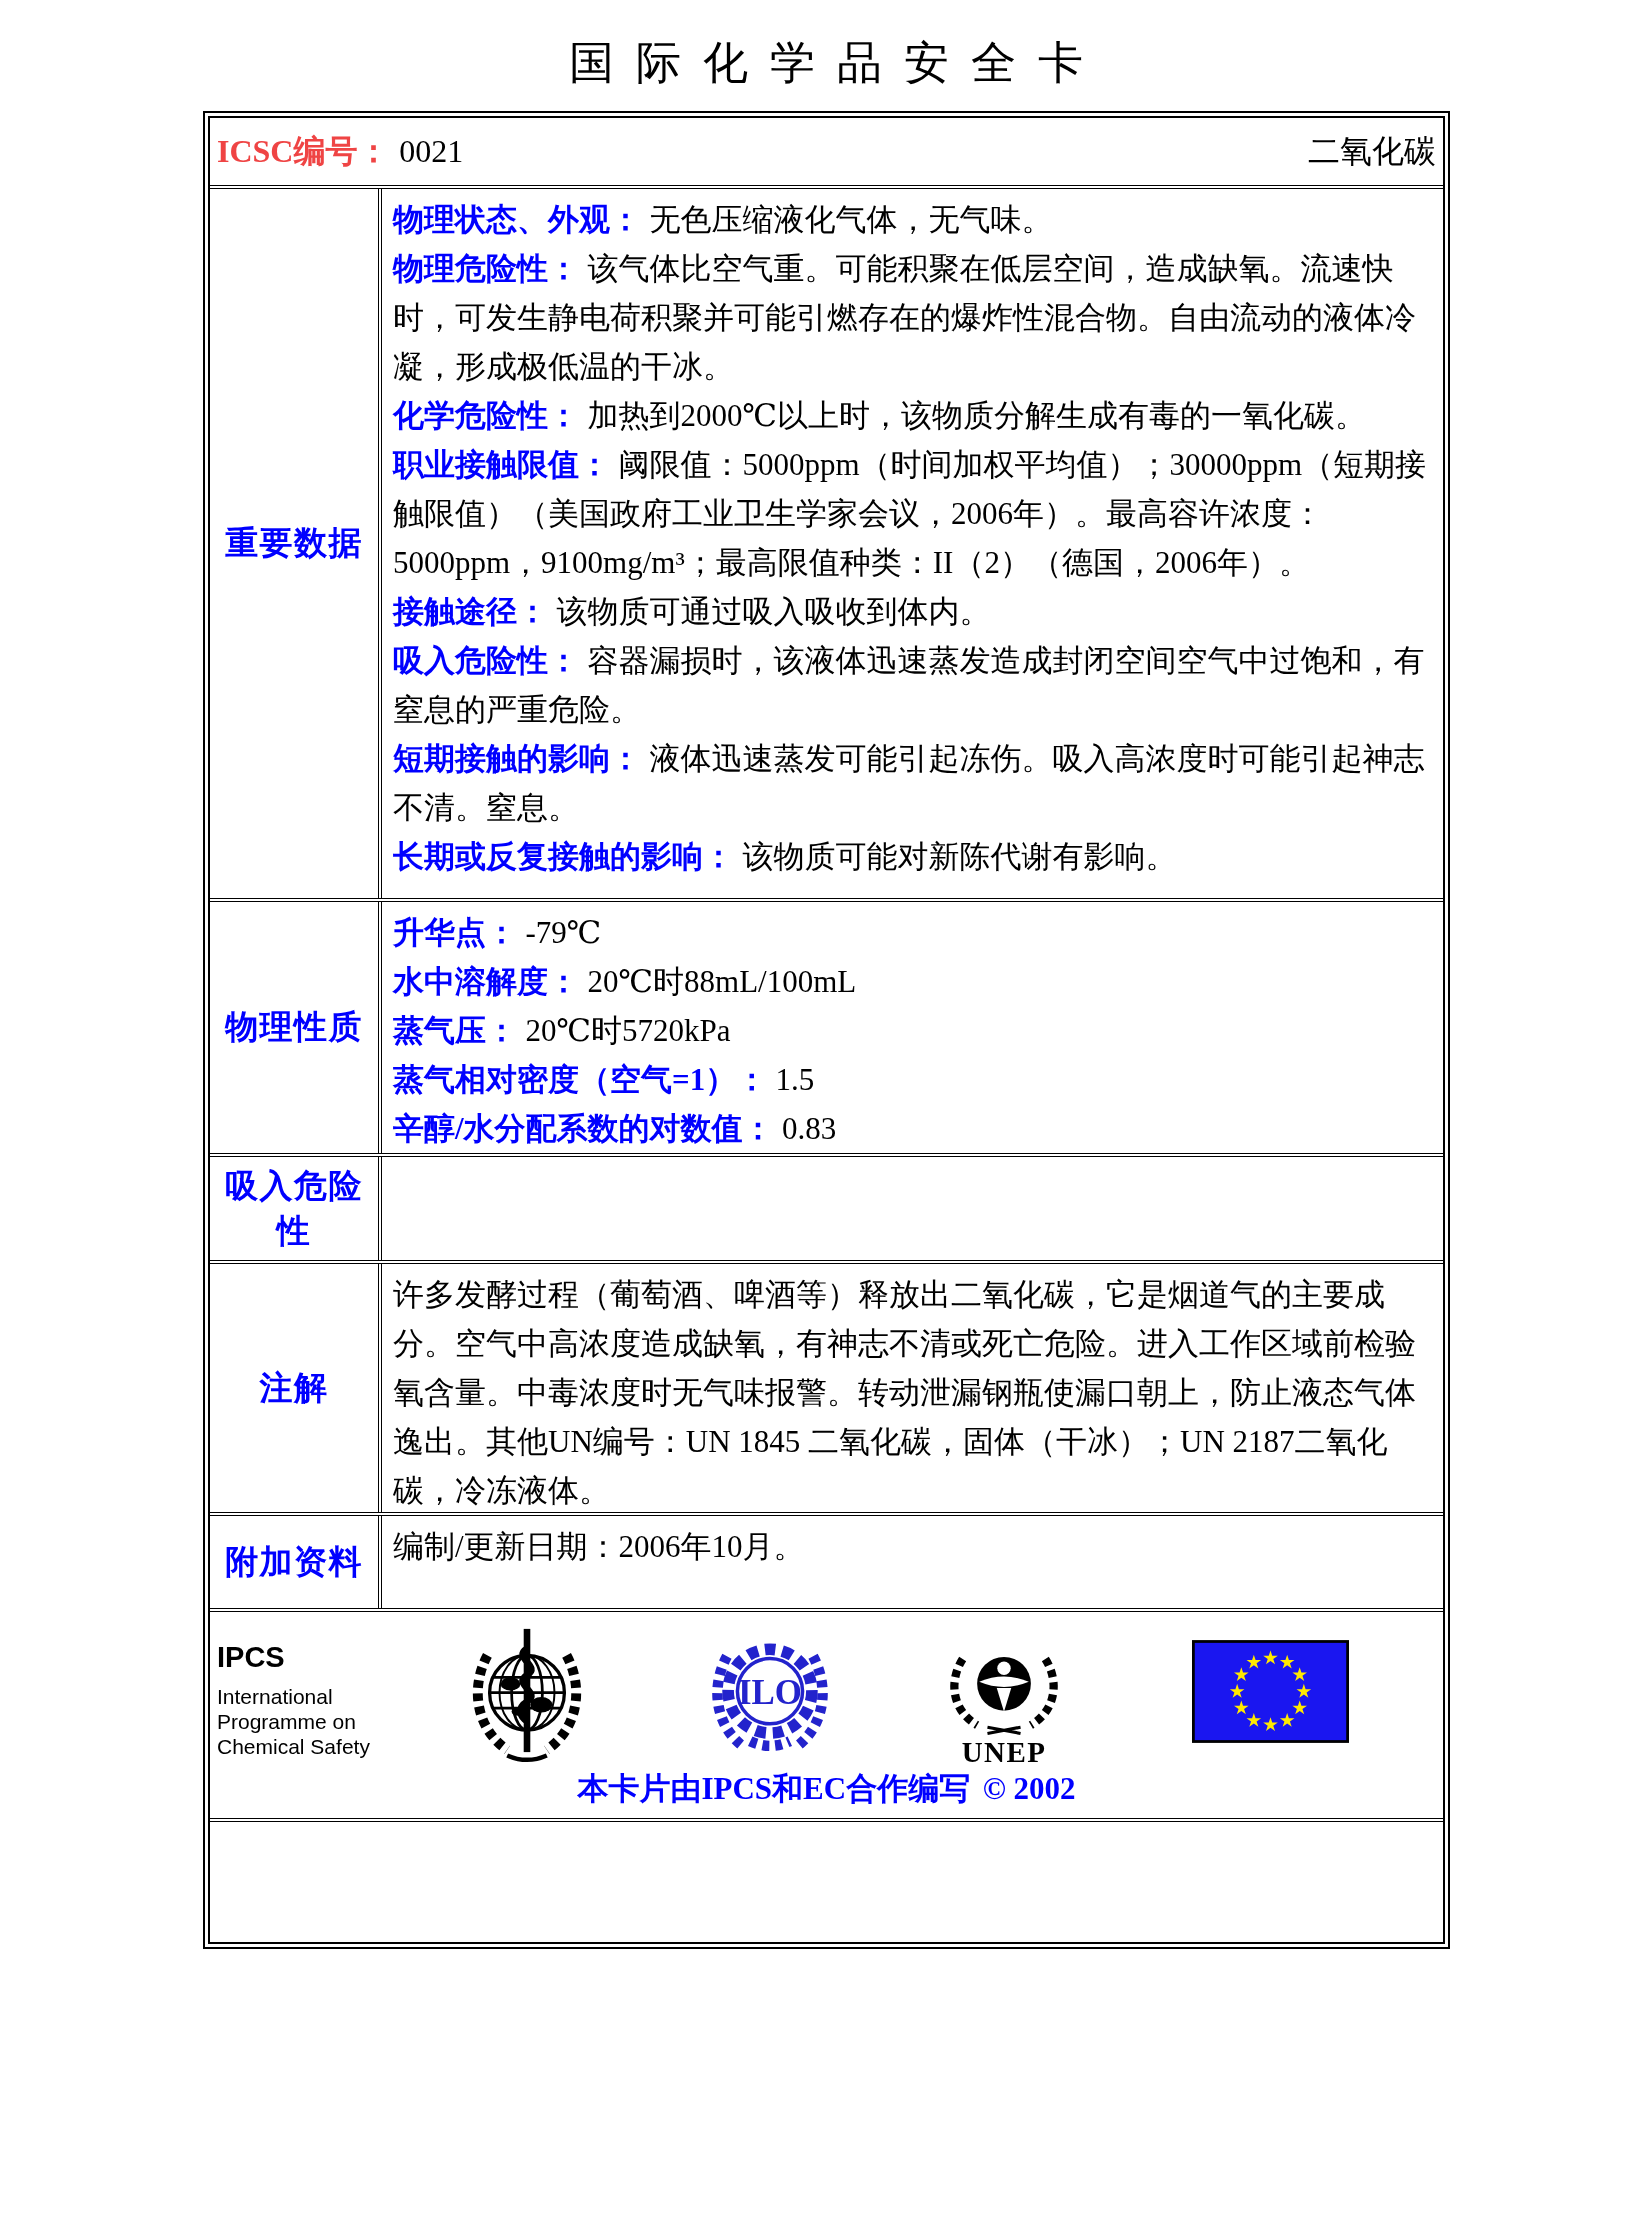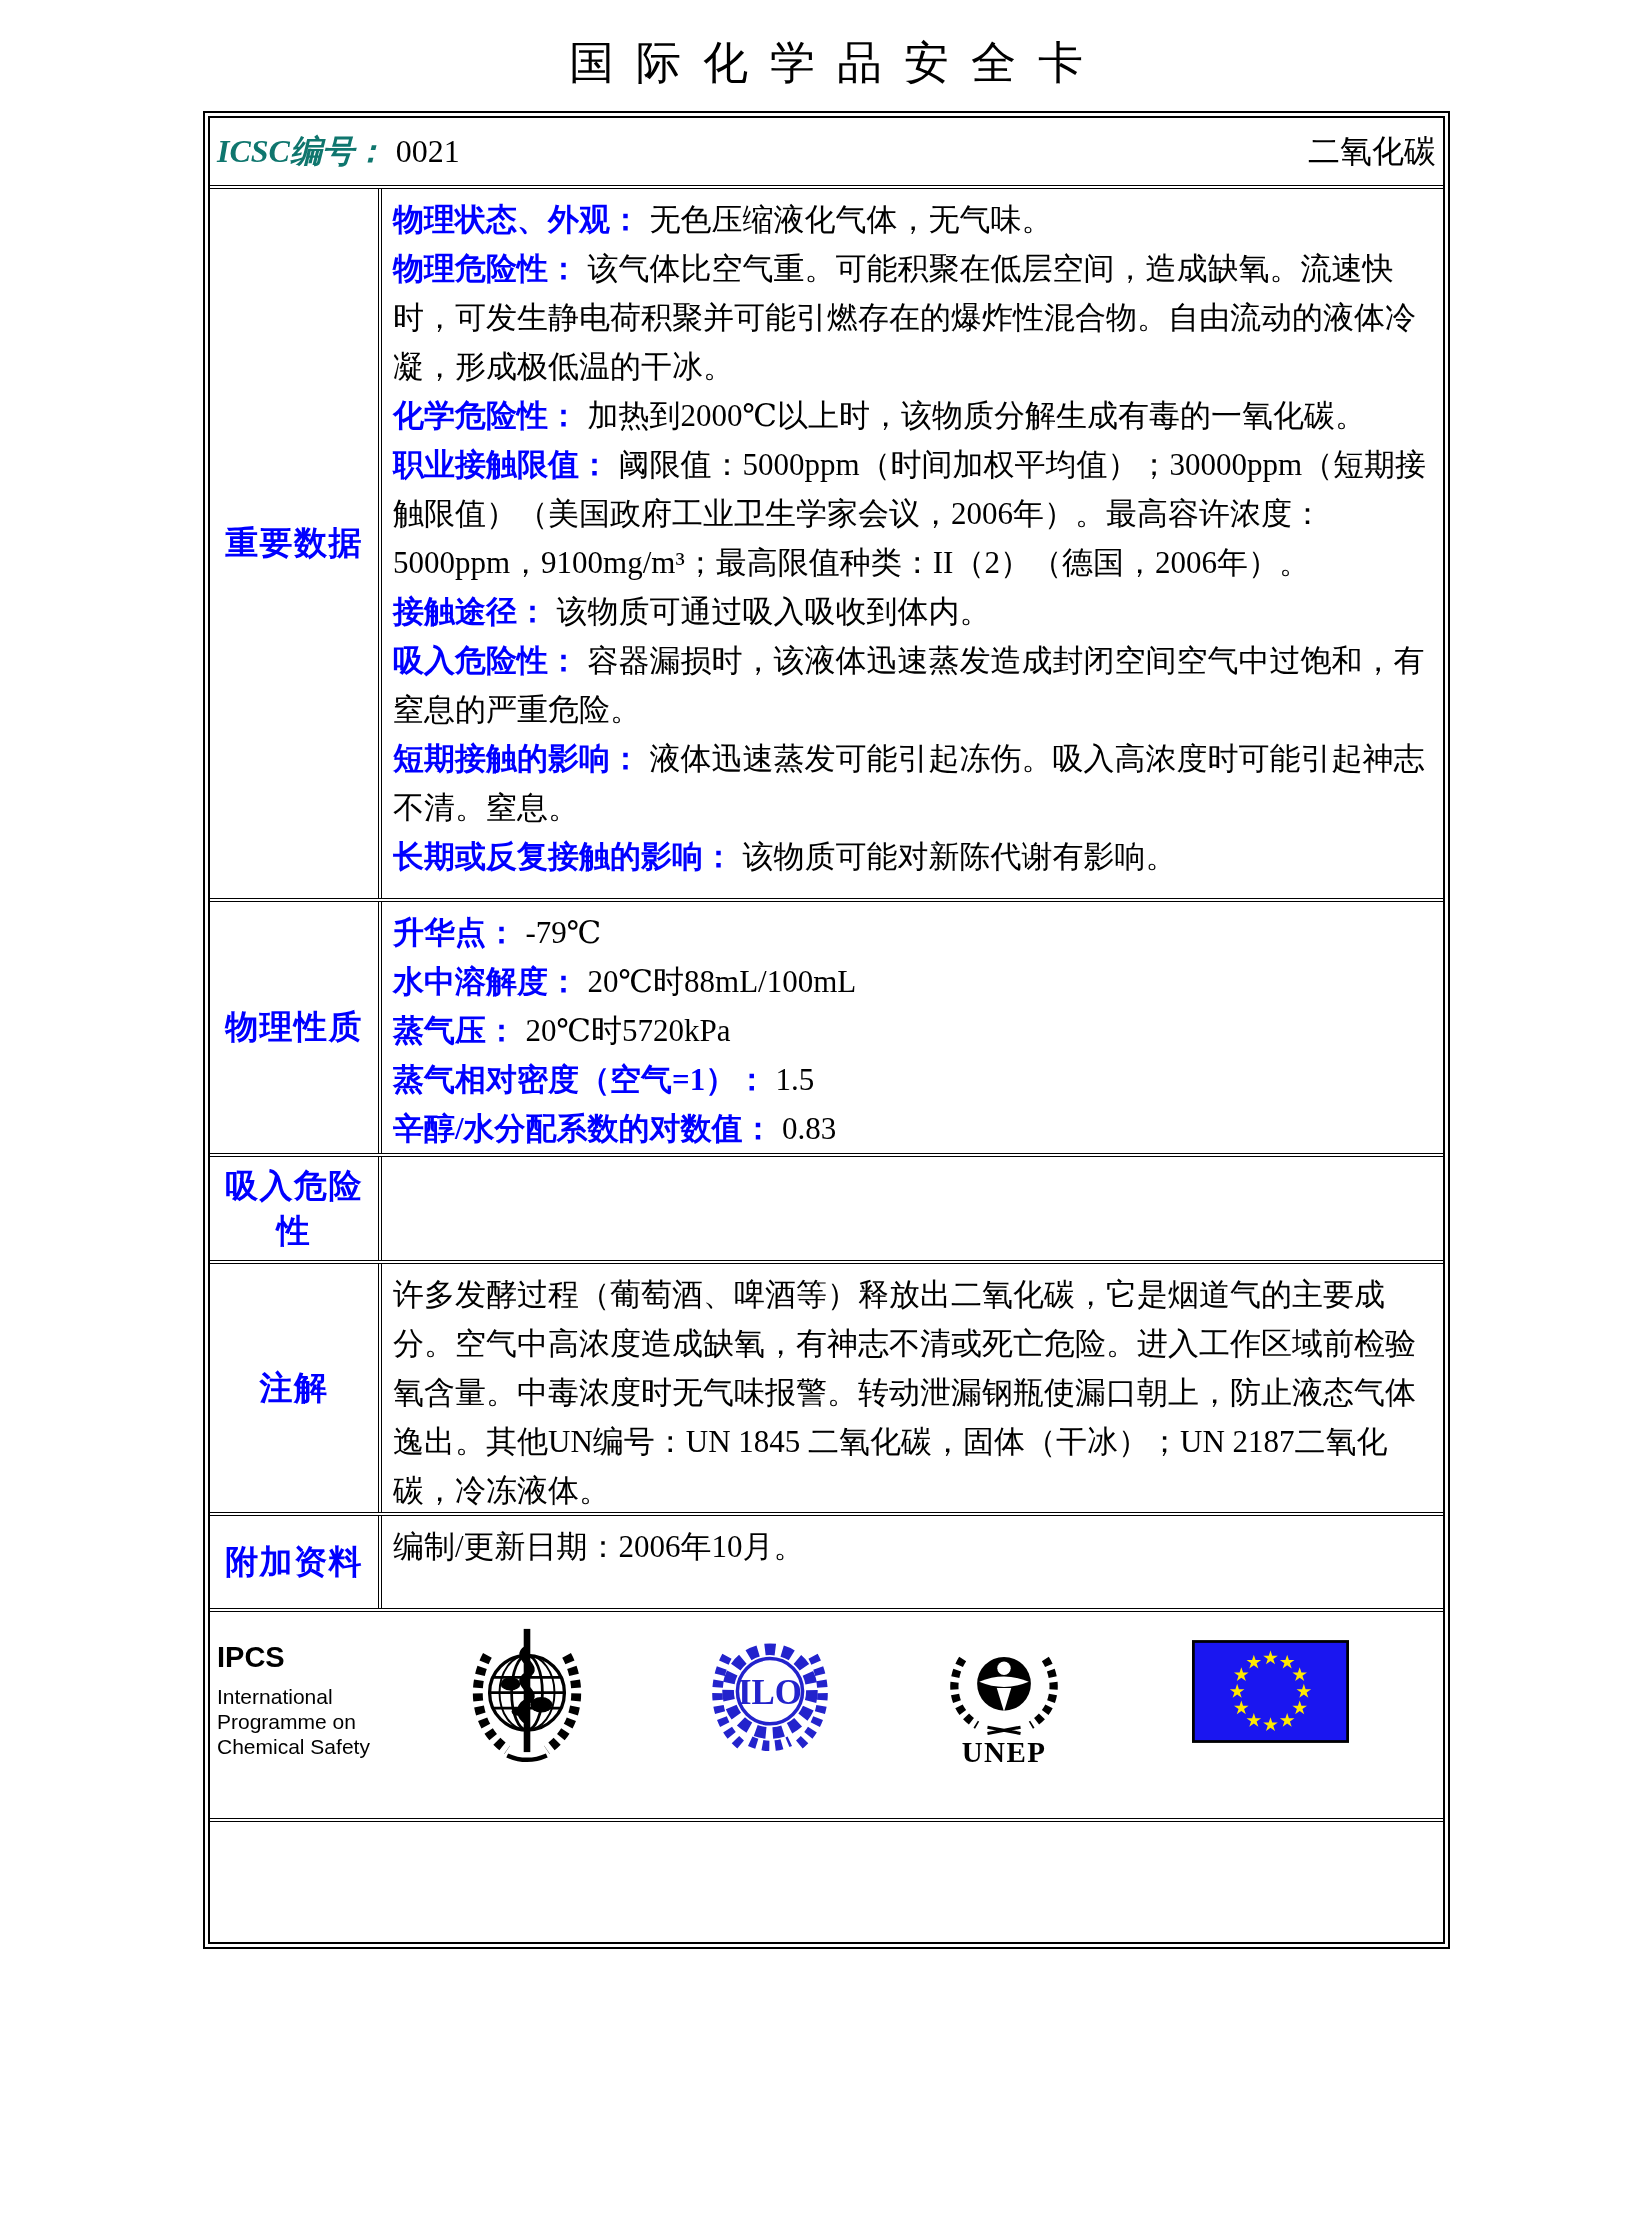--- a/index.html
+++ b/index.html
@@ -16,21 +16,21 @@
   .row.last{border-bottom:none;}
   .r1{height:71px;align-items:center;justify-content:space-between;padding:0 7px;font-size:32px;}
   .r2{height:713px;}
   .r3{height:255px;}
   .r4{height:107px;}
   .r5{height:252px;}
   .r6{height:96px;}
   .r7{height:210px;position:relative;display:block;}
   .r8{height:119px;align-items:center;padding:0 7px;font-size:30px;display:flex;}
 
-  .blue{color:#0f766e;font-weight:bold;font-style:italic;}
+  .blue{color:#ef4444;font-weight:bold;}
   .hdr-left{white-space:nowrap;}
   .hdr-left .blue{margin-right:9.7px;}
 
   .cell-label{flex:0 0 172px;border-right:4.9px double #000;box-sizing:border-box;
     display:flex;align-items:center;justify-content:center;text-align:center;
     color:#0000ff;font-weight:bold;font-size:33px;letter-spacing:1.4px;}
   .cell-content{flex:1;padding:5.6px 8.4px 0 11px;font-size:31px;line-height:49px;overflow:hidden;}
   .para{margin:0;}
   .plabel{color:#0000ff;font-weight:bold;margin-right:8.4px;}
 
@@ -173,18 +173,21 @@
             <use href="#star" x="137" y="116"></use>
           <use href="#star" x="113" y="122"></use>
             <use href="#star" x="89" y="116"></use>
           <use href="#star" x="71" y="98"></use>
             <use href="#star" x="65" y="74"></use>
           <use href="#star" x="71" y="50"></use>
             <use href="#star" x="89" y="32"></use>
         </svg>
       </div>
 
+      <div class="caption">
+        <span>本卡片由IPCS和EC合作编写</span><span class="copy">© 2002</span>
+      </div>
     </div>
 
 
   </div>
 </div>
 
 
 </body></html>

